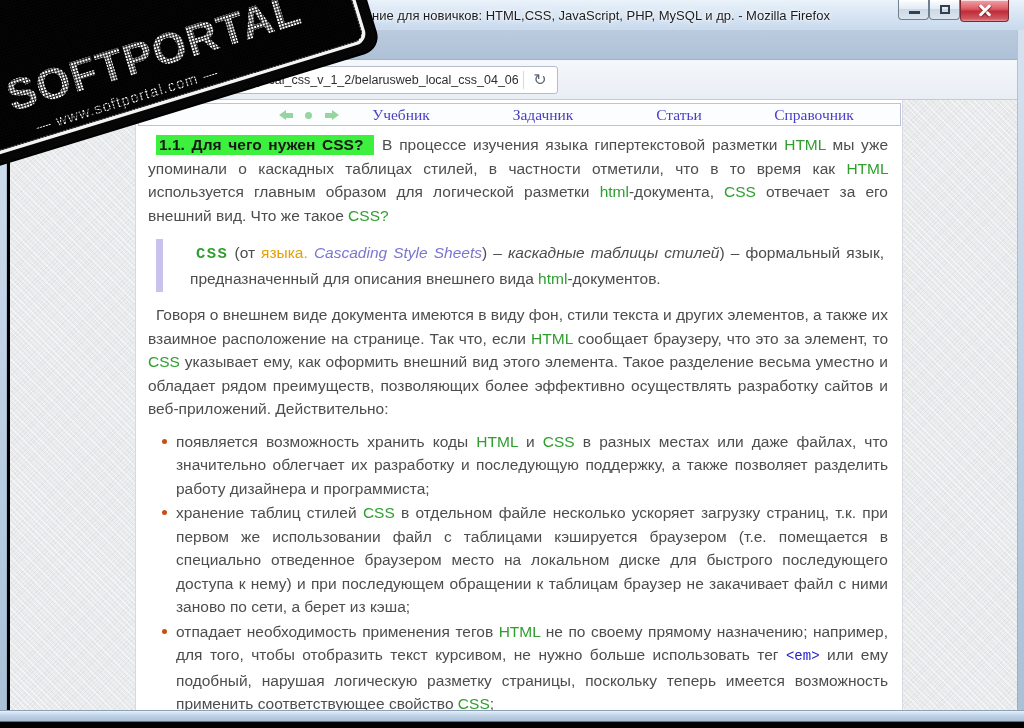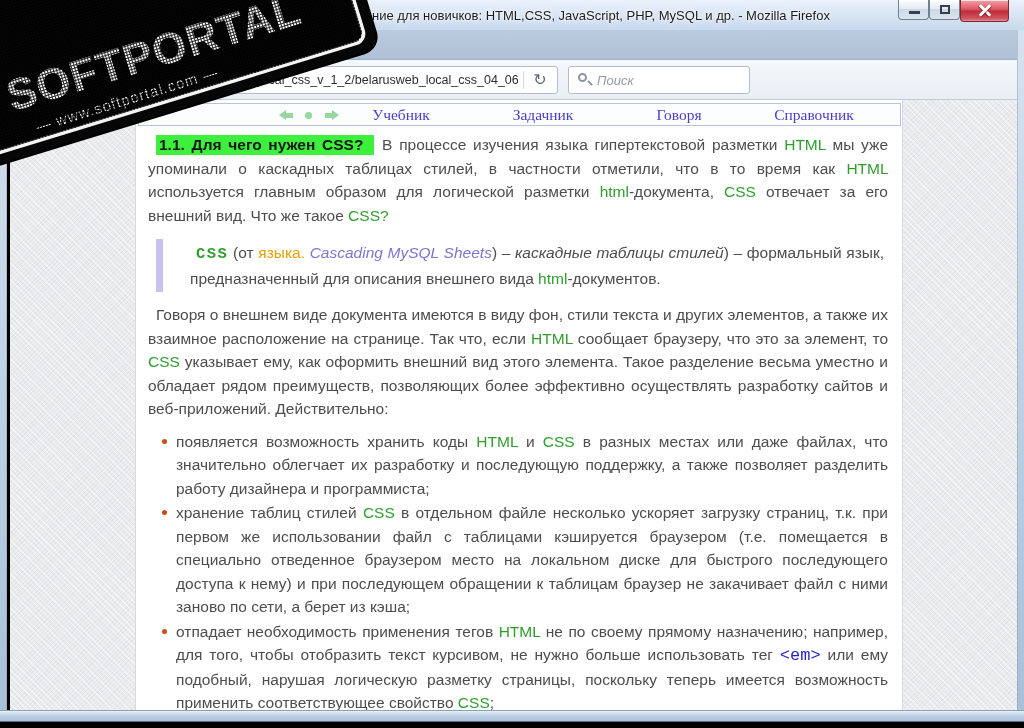--- a/index.html
+++ b/index.html
@@ -108,21 +108,21 @@
   ul.benefits li { position:relative; text-align:justify; margin-bottom:1px; }
   ul.benefits li::before { content:""; position:absolute; left:-14px; top:9px; width:5px; height:5px;
     border-radius:50%; background:var(--bullet_orange,#c94d15); }
 
   .seg-hl { background:var(--highlight_green,#3df03d); color:#161616; font-weight:bold; padding:1px 4px 2px 3px; margin-right:8px; }
   .seg-term { color:var(--term_green,#2f9e2f); }
   .seg-term-mono { color:var(--term_green,#2f9e2f); font-family:"Liberation Mono", monospace; font-weight:bold; letter-spacing:1.5px; }
   .seg-lang { color:var(--lang_orange,#e5a000); }
   .seg-en { color:var(--en_blue,#7b76cf); font-style:italic; }
   .seg-em { font-style:italic; }
-  .seg-tag { color:var(--tag_blue,#2323cc); font-family:"Liberation Mono", monospace; font-size:17px; }
+  .seg-tag { color:var(--tag_blue,#2323cc); font-family:"Liberation Mono", monospace; font-size:14px; }
 
   
   .winside { position:absolute; top:30px; width:7px; height:692px; z-index:40;
     background:linear-gradient(#d6e2f0,#b6cbe0 70%,#a8bfd6); }
   .winside.left { left:0; border-right:1px solid rgba(120,140,160,.35); }
   .winside.right { left:1017px; border-left:1px solid rgba(120,140,160,.35); }
   .winbottom { position:absolute; left:0; top:710px; width:1024px; height:12px; z-index:40;
     background:linear-gradient(#e8f1f9,#c2d5e8 40%,#a9c0d8); border-top:1px solid #8ba1b8; border-bottom:1px solid #5f7astro; border-bottom:1px solid #5f7288; }
 
   
@@ -161,27 +161,20 @@
   <div class="tabbar">
     <div class="newtab">+</div>
   </div>
 
   <div class="toolbar">
     <div class="urlbar">
       <input class="url-input" readonly="" value="eb_local_css_v_1_2/belarusweb_local_css_04_06_16," style="">
       <div class="url-sep"></div>
       <div class="reload">↻</div>
     </div>
-    <div class="searchbox">
-      <div class="mag">
-        <div class="mag-lens"></div>
-          <div class="mag-handle"></div>
-      </div>
-      <input class="search-input" placeholder="Поиск" style="">
-    </div>
     <div class="tool-ico star">☆</div>
     <div class="tool-ico clipboard">
       <div class="clip-body"></div>
         <div class="clip-top"></div>
         <div class="clip-lines"></div>
     </div>
     <div class="tool-ico download">
       <div class="dl-stem"></div>
         <div class="dl-head"></div>
     </div>
@@ -211,27 +204,27 @@
       <div class="sitemenu">
         <div class="menu-arrows">
           <span class="arr arr-l-head"></span>
           <span class="arr arr-l-bar"></span>
           <span class="arr arr-dot"></span>
           <span class="arr arr-r-bar"></span>
           <span class="arr arr-r-head"></span>
         </div>
         <a class="menu-link ml-0">Учебник</a>
         <a class="menu-link ml-1">Задачник</a>
-        <a class="menu-link ml-2">Говоря</a>
+        <a class="menu-link ml-2">Статьи</a>
         <a class="menu-link ml-3">Справочник</a>
       </div>
 
       <div class="content">
         <p><span class="seg-hl">1.1. Для чего нужен CSS? </span><span>В процессе изучения языка гипертекстовой разметки </span><span class="seg-term">HTML</span><span> мы уже упоминали о каскадных таблицах стилей, в частности отметили, что в то время как </span><span class="seg-term">HTML</span><span> используется главным образом для логической разметки </span><span class="seg-term">html</span><span>-документа, </span><span class="seg-term">CSS</span><span> отвечает за его внешний вид. Что же такое </span><span class="seg-term">CSS?</span></p>
-        <blockquote><span class="seg-term-mono">CSS</span><span> (от </span><span class="seg-lang">языка.</span><span> </span><span class="seg-en">Cascading MySQL Sheets</span><span>) – </span><span class="seg-em">каскадные таблицы стилей</span><span>) – формальный язык, предназначенный для описания внешнего вида </span><span class="seg-term">html</span><span>-документов.</span></blockquote>
+        <blockquote><span class="seg-term-mono">CSS</span><span> (от </span><span class="seg-lang">языка.</span><span> </span><span class="seg-en">Cascading Style Sheets</span><span>) – </span><span class="seg-em">каскадные таблицы стилей</span><span>) – формальный язык, предназначенный для описания внешнего вида </span><span class="seg-term">html</span><span>-документов.</span></blockquote>
         <p class="para2"><span>Говоря о внешнем виде документа имеются в виду фон, стили текста и других элементов, а также их взаимное расположение на странице. Так что, если </span><span class="seg-term">HTML</span><span> сообщает браузеру, что это за элемент, то </span><span class="seg-term">CSS</span><span> указывает ему, как оформить внешний вид этого элемента. Такое разделение весьма уместно и обладает рядом преимуществ, позволяющих более эффективно осуществлять разработку сайтов и веб-приложений. Действительно:</span></p>
         <ul class="benefits">
           <li><span>появляется возможность хранить коды </span><span class="seg-term">HTML</span><span> и </span><span class="seg-term">CSS</span><span> в разных местах или даже файлах, что значительно облегчает их разработку и последующую поддержку, а также позволяет разделить работу дизайнера и программиста;</span></li>
           <li><span>хранение таблиц стилей </span><span class="seg-term">CSS</span><span> в отдельном файле несколько ускоряет загрузку страниц, т.к. при первом же использовании файл с таблицами кэшируется браузером (т.е. помещается в специально отведенное браузером место на локальном диске для быстрого последующего доступа к нему) и при последующем обращении к таблицам браузер не закачивает файл с ними заново по сети, а берет из кэша;</span></li>
           <li><span>отпадает необходимость применения тегов </span><span class="seg-term">HTML</span><span> не по своему прямому назначению; например, для того, чтобы отобразить текст курсивом, не нужно больше использовать тег </span><span class="seg-tag">&lt;em&gt;</span><span> или ему подобный, нарушая логическую разметку страницы, поскольку теперь имеется возможность применить соответствующее свойство </span><span class="seg-term">CSS</span><span>;</span></li>
 
         </ul>
       </div>
 
     </div>

